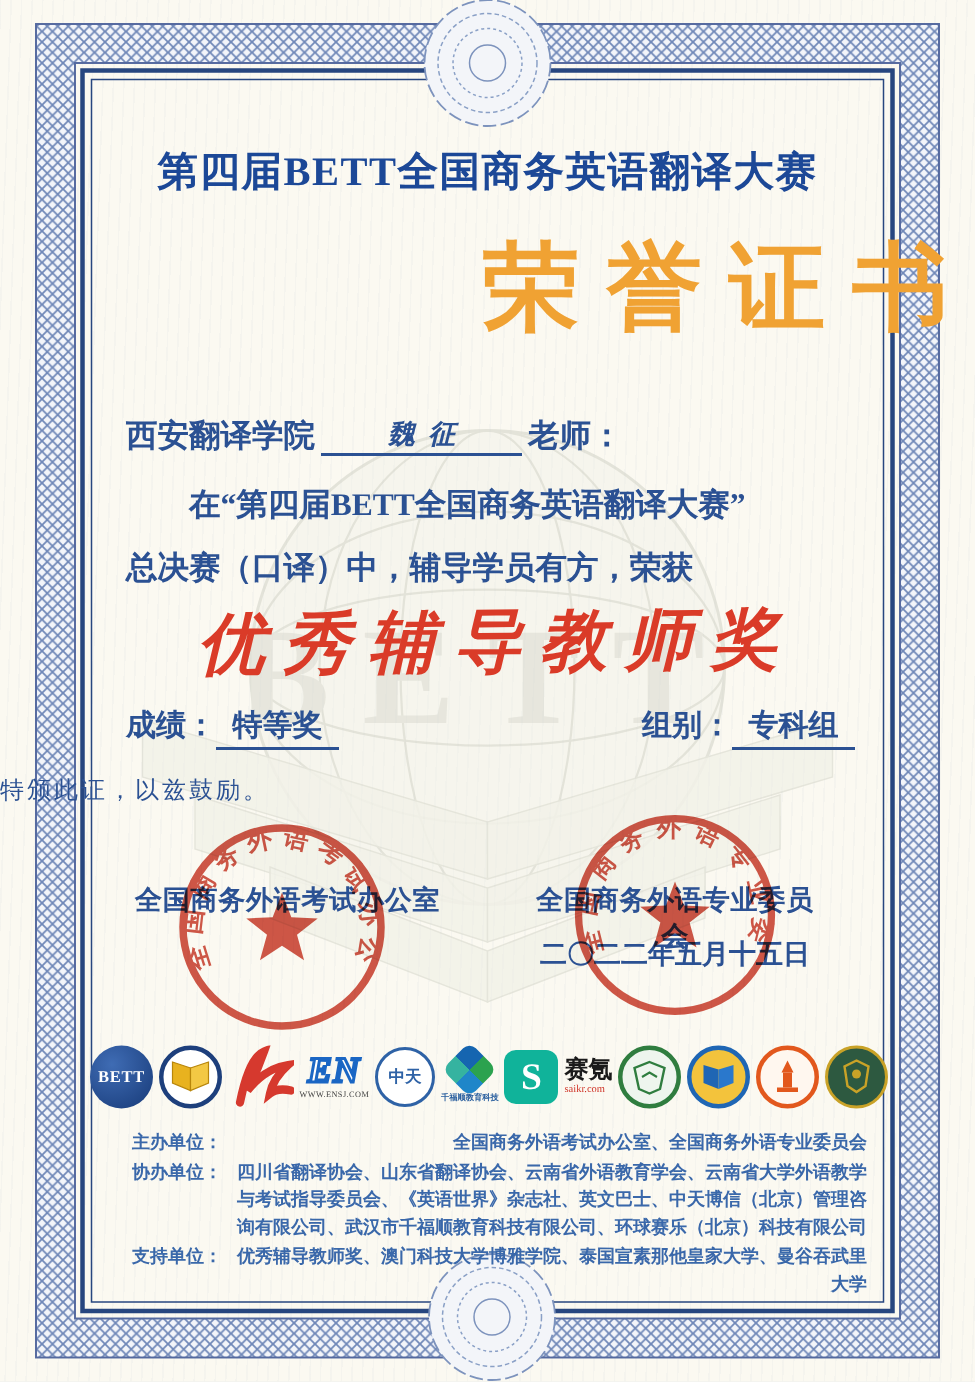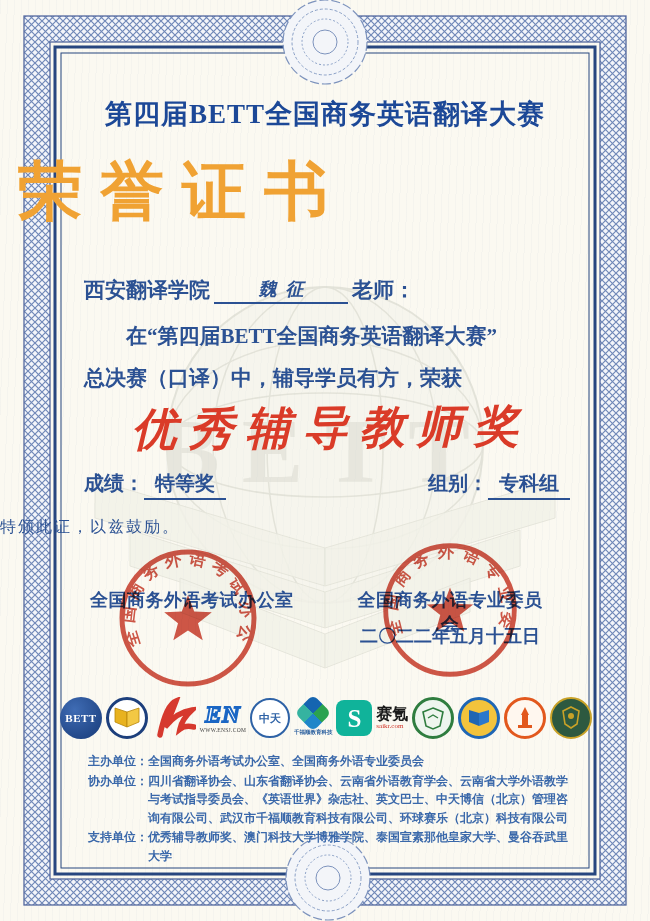--- a/index.html
+++ b/index.html
@@ -8,21 +8,21 @@
     position:relative;width:650px;height:921px;margin:0 auto;
     background:#fbf9f1;overflow:hidden;
     background-image:repeating-linear-gradient(92deg, rgba(130,150,180,0.05) 0 1px, transparent 1px 7px);
   }
   svg{display:block}
   .layer{position:absolute;left:0;top:0;pointer-events:none}
 
   
   .comp-title{position:absolute;top:96px;left:0;right:0;text-align:center;
     font-size:27px;font-weight:bold;color:#1c4897;letter-spacing:1px;}
-  .cert-title{position:absolute;top:148px;left:0;right:0;text-align:left;
+  .cert-title{position:absolute;top:148px;left:0;right:0;text-align:right;
     font-size:64px;font-weight:bold;color:#f0a233;letter-spacing:18px;text-indent:18px;}
   .line{position:absolute;left:84px;right:70px;font-size:21px;font-weight:bold;color:#2b5193;}
   .recipient{top:276px;}
   .name-slot{display:inline-block;min-width:122px;text-align:center;vertical-align:bottom;
     border-bottom:2px solid #2b5193;margin:0 4px;padding:0 6px 1px 6px;
     font-size:18px;font-style:italic;letter-spacing:9px;text-indent:9px;font-family:Liberation Mono, monospace;}
   .body1{top:322px;text-indent:2em;}
   .body2{top:364px;}
   .award{position:absolute;top:398px;left:0;right:0;text-align:center;
     font-size:45px;font-weight:bold;font-style:italic;color:#da3b28;
@@ -64,21 +64,21 @@
   .s-col{display:flex;flex-direction:column;align-items:flex-start;}
   .s-name{font-size:16px;font-weight:900;color:#1a1a1a;}
   .s-site{font-size:7px;color:#cf3327;margin-top:1px;}
   .crest-green{width:42px;height:42px;background:#eef5ee;border:3px solid #2f7d3f;}
   .crest-bluebook{width:42px;height:42px;background:#f3c33c;border:3px solid #1f66b4;}
   .crest-orange{width:42px;height:42px;background:#fff7ef;border:3px solid #e2581d;}
   .crest-dgreen{width:42px;height:42px;background:#2d5940;border:2px solid #c9a227;}
 
   
   .footer{position:absolute;top:752px;left:88px;right:72px;
-    font-size:12px;font-weight:bold;color:#3a68aa;line-height:1.55;}
+    font-size:12px;font-weight:bold;color:#3a68aa;line-height:1.55;text-align:right;}
   .frow{display:flex;margin-bottom:1px;}
   .flabel{flex:0 0 auto;white-space:nowrap;}
   .ftext{flex:1 1 auto;}
 </style>
 </head>
 <body>
 
 <div class="page">
 
   <svg class="layer" width="650" height="921" viewBox="0 0 650 921">

